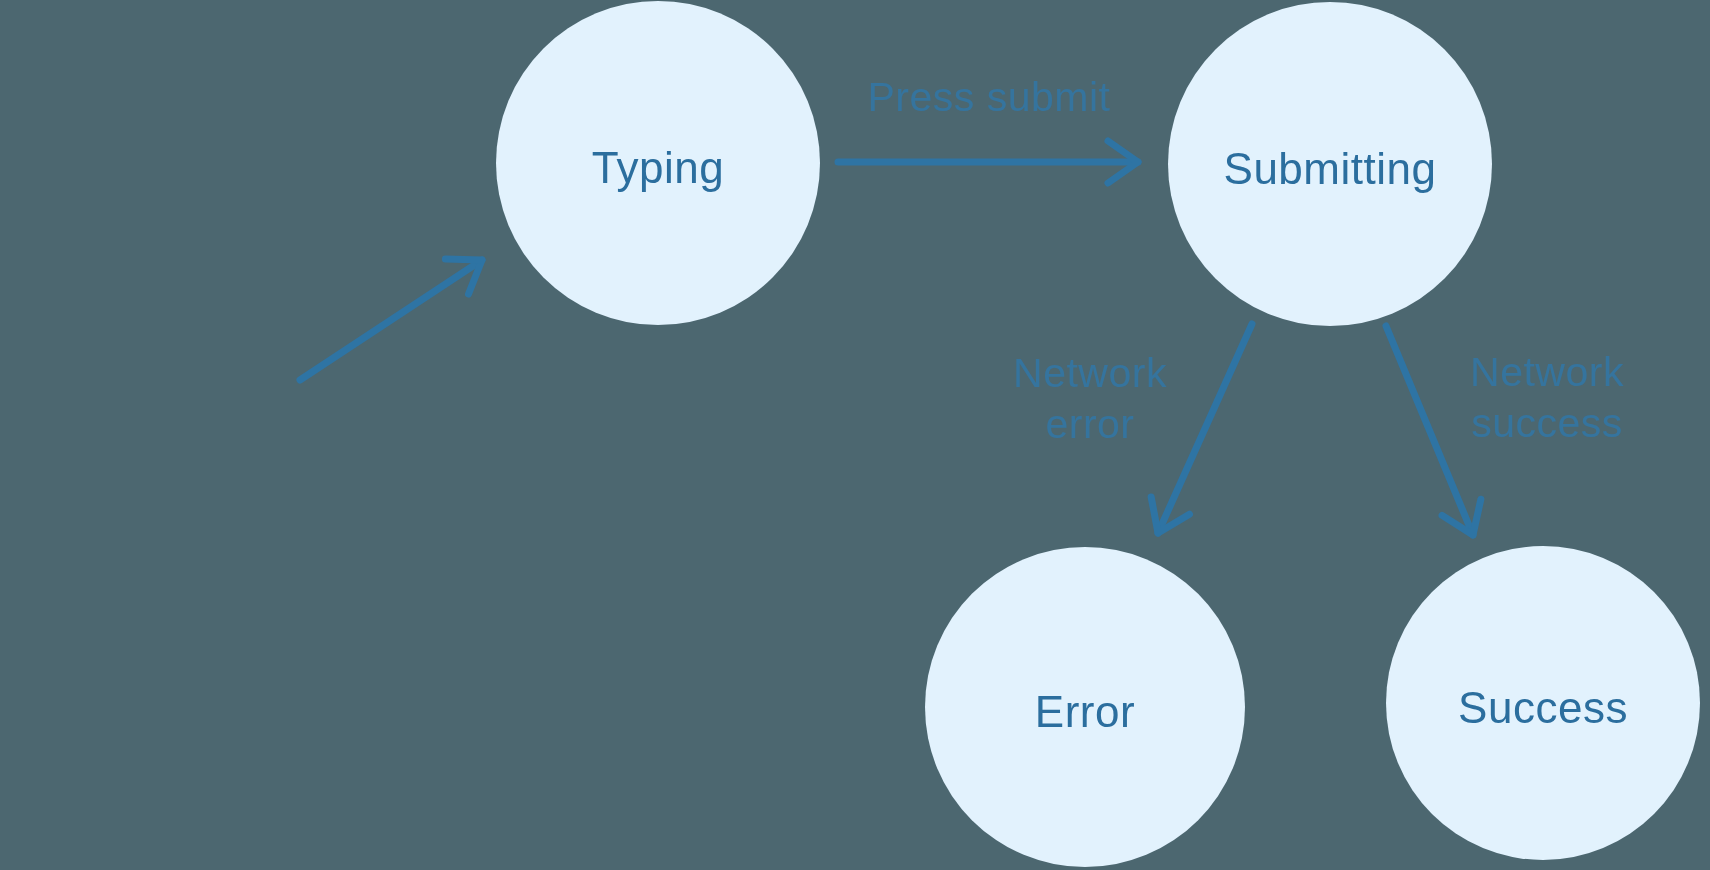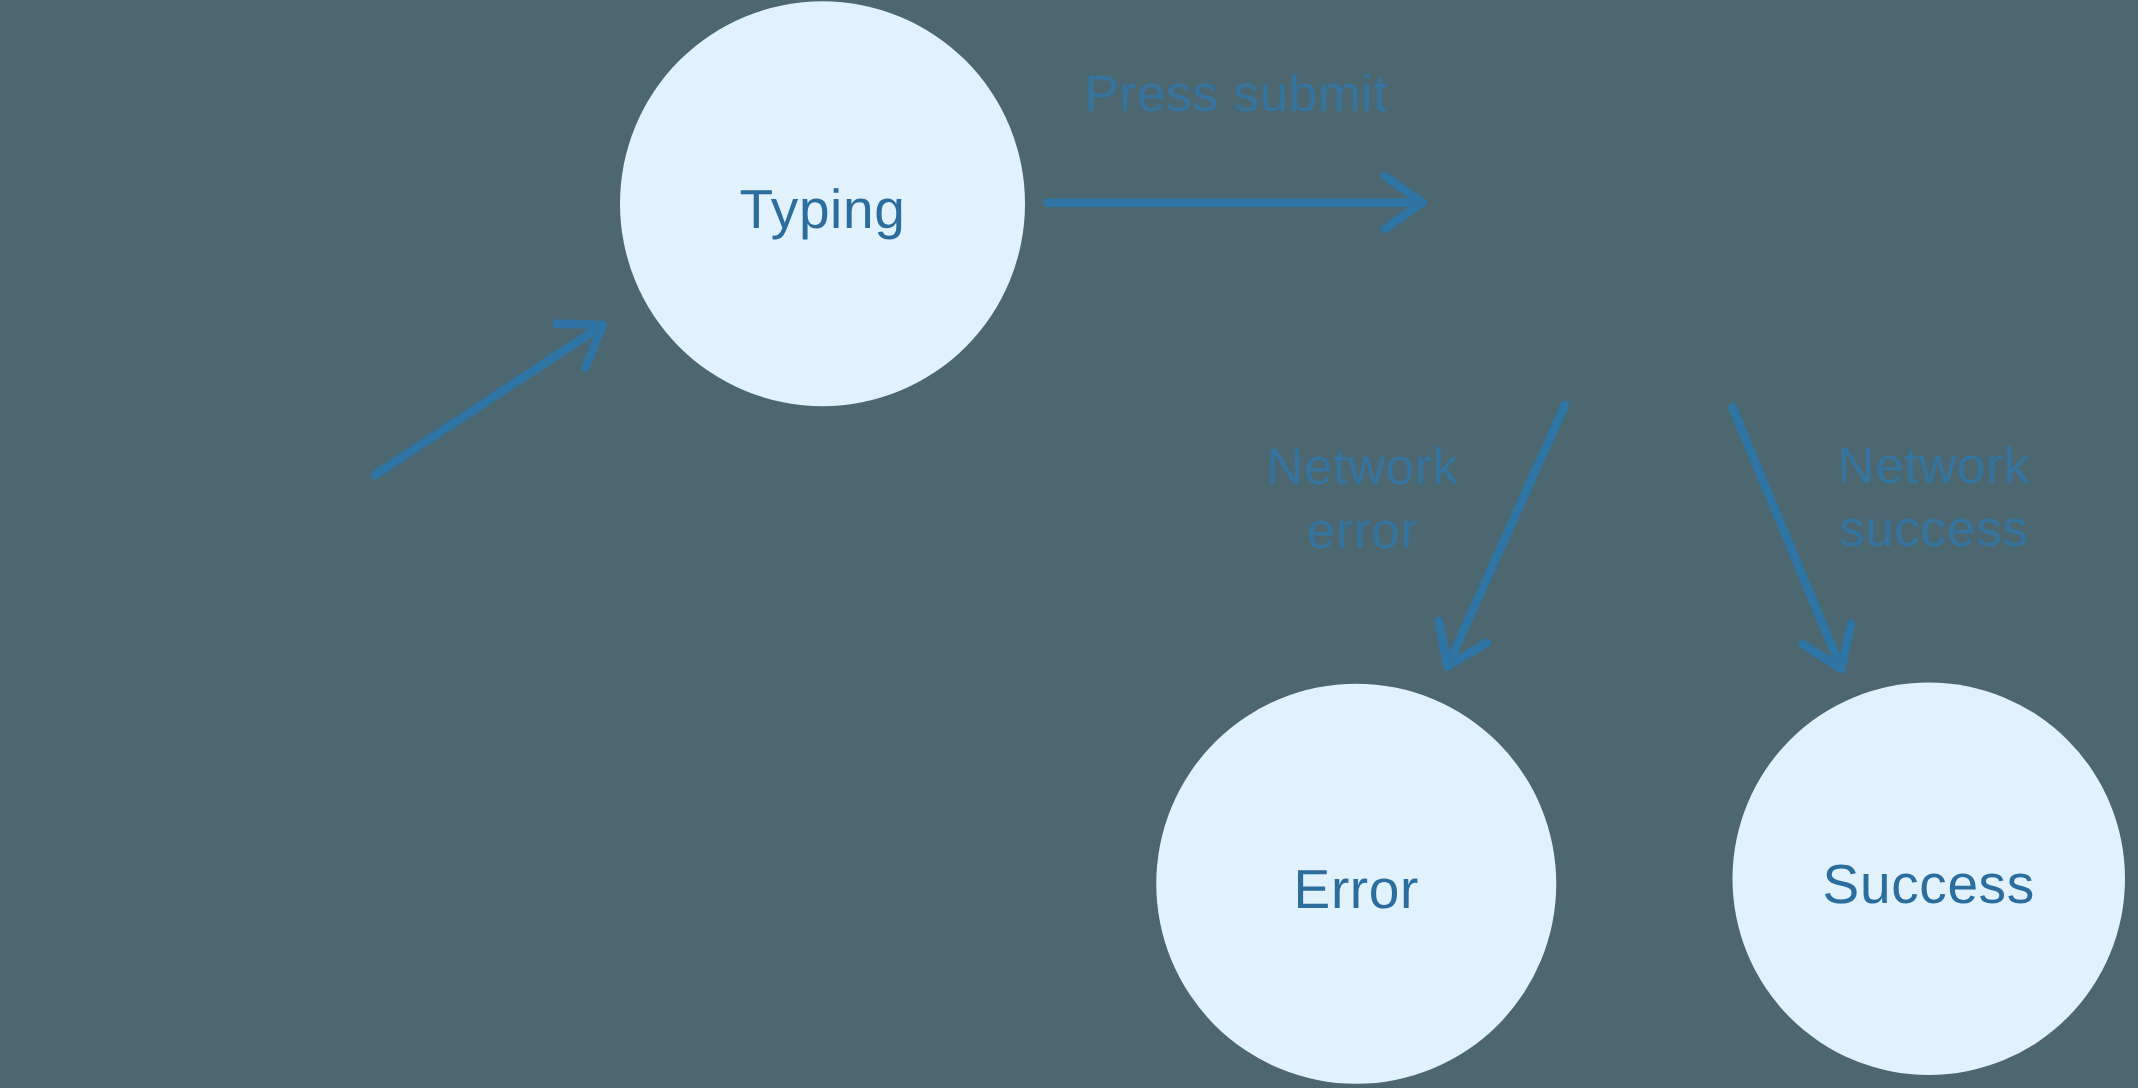--- a/index.html
+++ b/index.html
@@ -48,21 +48,21 @@
     letter-spacing: 0.5px;
   }
   
   .node-empty      { left: 3px;    top: 342px; width: 320px; height: 320px; }
   .node-typing     { left: 496px;  top: 1px;   width: 324px; height: 324px; }
   .node-submitting { left: 1168px; top: 2px;   width: 324px; height: 324px; }
   .node-error      { left: 925px;  top: 547px; width: 320px; height: 320px; }
   .node-success    { left: 1386px; top: 546px; width: 314px; height: 314px; }
   
   .label-start-typing    { left: 177px;  top: 188px; width: 300px; }
-  .label-press-submit    { left: 829px;  top: 50px;  width: 320px; }
+  .label-press-submit    { left: 829px;  top: 72px;  width: 320px; }
   .label-network-error   { left: 940px;  top: 348px; width: 300px; }
   .label-network-success { left: 1397px; top: 347px; width: 300px; }
 </style>
 </head>
 <body>
 
 <div class="stage">
 
   <svg class="arrow-layer" viewBox="0 0 1710 870" xmlns="http://www.w3.org/2000/svg">
     <defs>
@@ -74,20 +74,23 @@
     <line x1="838" y1="162" x2="1138" y2="162" stroke-width="7" stroke-linecap="round" marker-end="url(#head)" stroke="#2E74A4"></line>
     <line x1="1252" y1="324" x2="1158" y2="533" stroke-width="7" stroke-linecap="round" marker-end="url(#head)" stroke="#2E74A4"></line>
     <line x1="1386" y1="326" x2="1473" y2="535" stroke-width="7" stroke-linecap="round" marker-end="url(#head)" stroke="#2E74A4"></line>
   </svg>
 
 
   <div class="state-node node-typing">
     <span class="state-label">Typing</span>
   </div>
 
+  <div class="state-node node-submitting">
+    <span class="state-label">Submitting</span>
+  </div>
 
   <div class="state-node node-error">
     <span class="state-label">Error</span>
   </div>
 
   <div class="state-node node-success">
     <span class="state-label">Success</span>
   </div>
 
 

